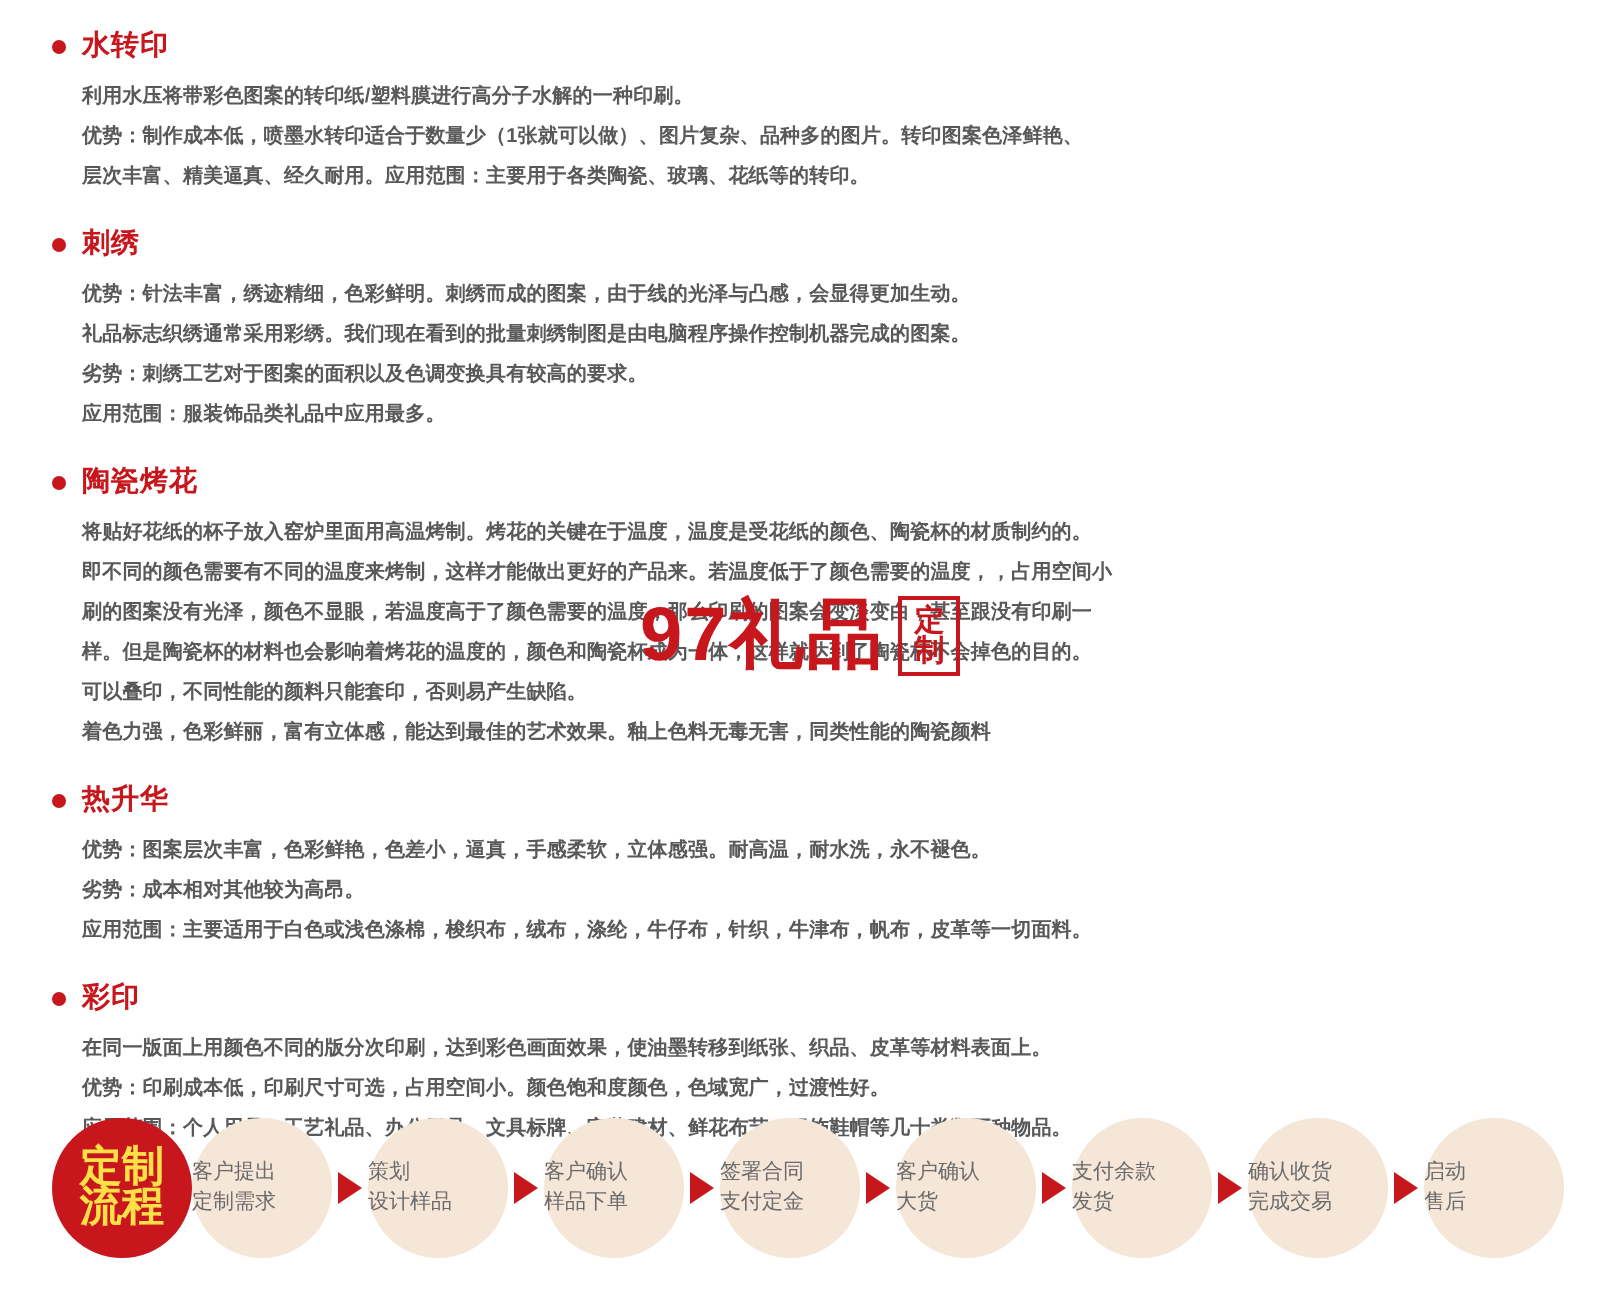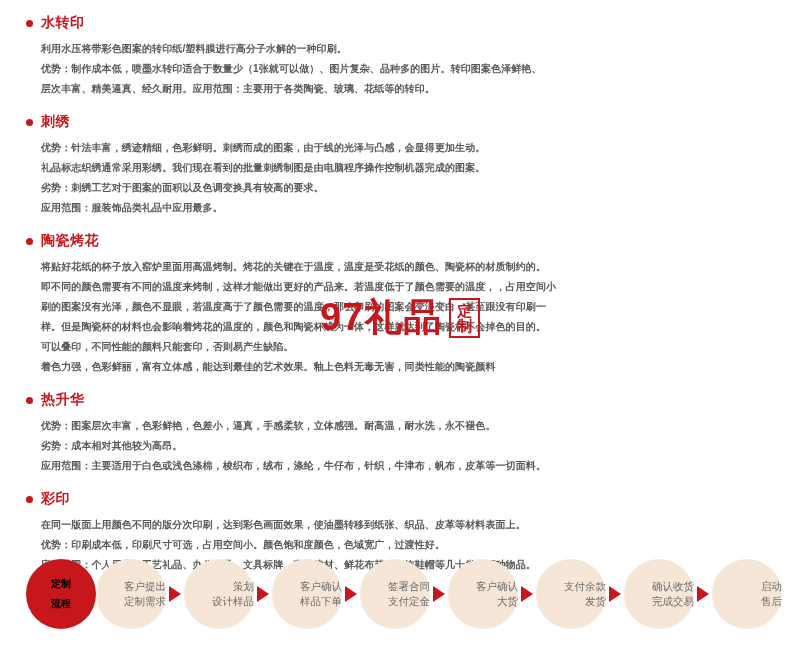--- a/index.html
+++ b/index.html
@@ -93,39 +93,39 @@
     width: 752px;
     height: 72px;
     display: flex;
     align-items: center;
   }
   .flow-start {
     width: 70px;
     height: 70px;
     border-radius: 50%;
     background: #c8161d;
-    color: #000000;
+    color: #fde047;
     display: flex;
     flex-direction: column;
     align-items: center;
     justify-content: center;
-    font-size: 10px;
+    font-size: 21px;
     font-weight: bold;
     line-height: 20px;
     flex: none;
   }
   .flow-node {
     width: 70px;
     height: 70px;
     border-radius: 50%;
     background: #f6e6d8;
     color: #6b6b6b;
     display: flex;
     flex-direction: column;
-    align-items: flex-end;
+    align-items: flex-start;
     justify-content: center;
     font-size: 10.5px;
     line-height: 15px;
     text-align: center;
     flex: none;
   }
   .arrow {
     width: 0;
     height: 0;
     border-top: 8px solid transparent;

